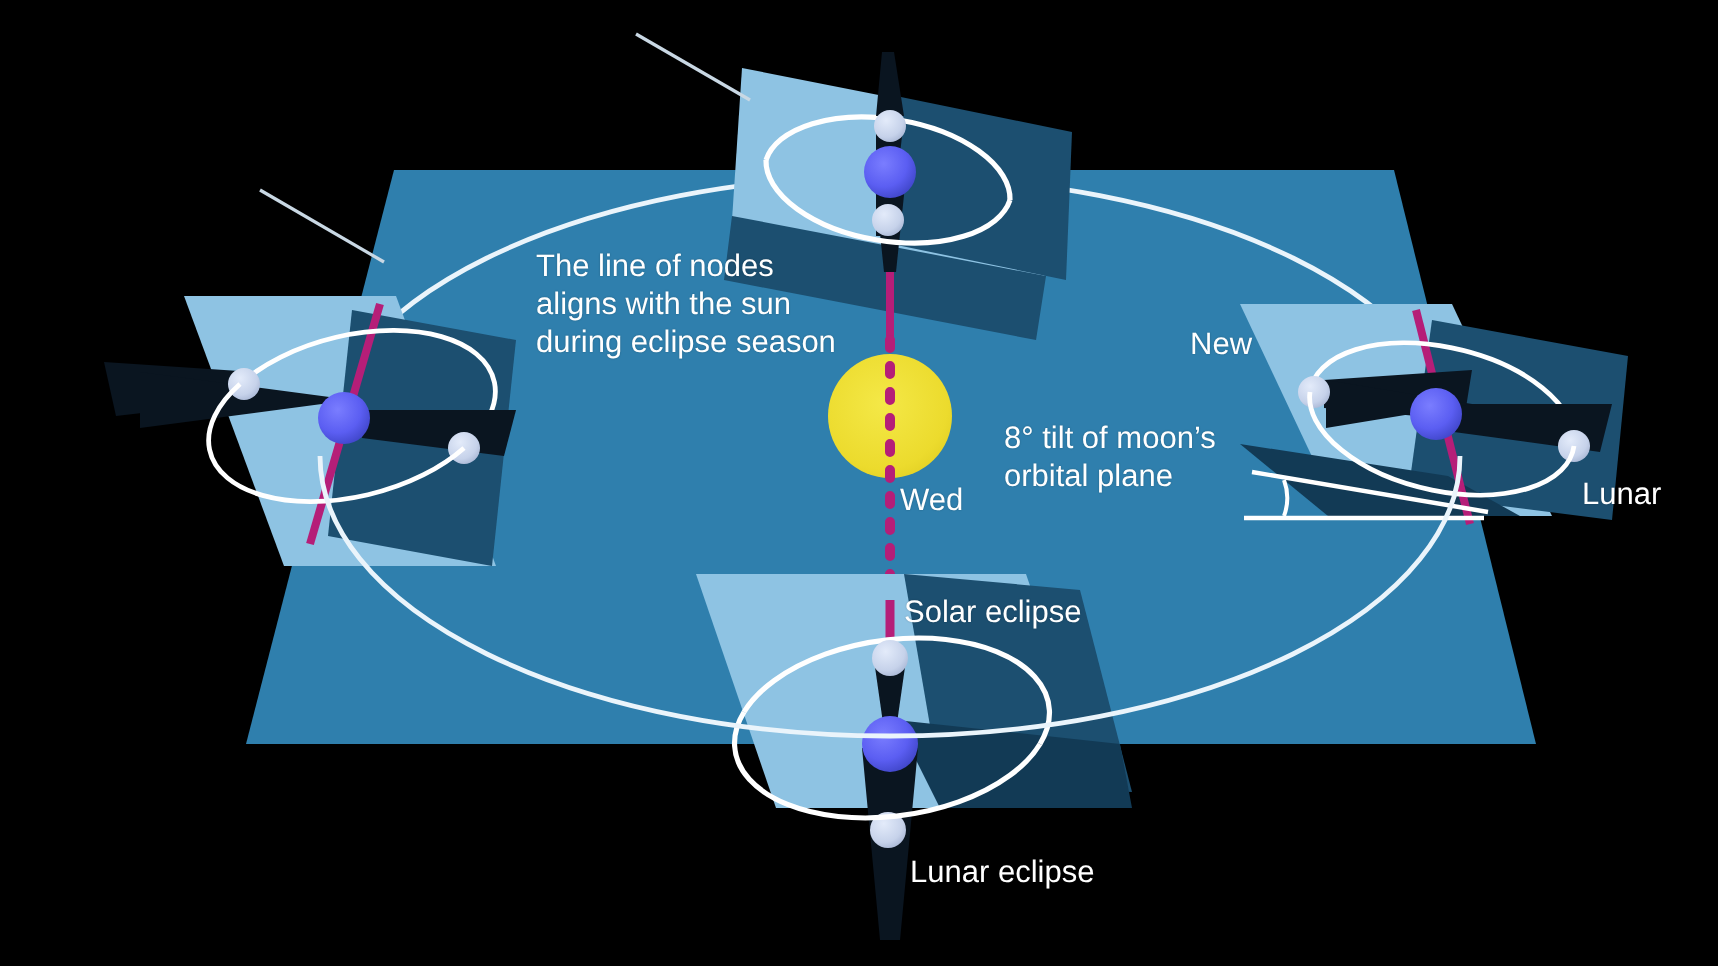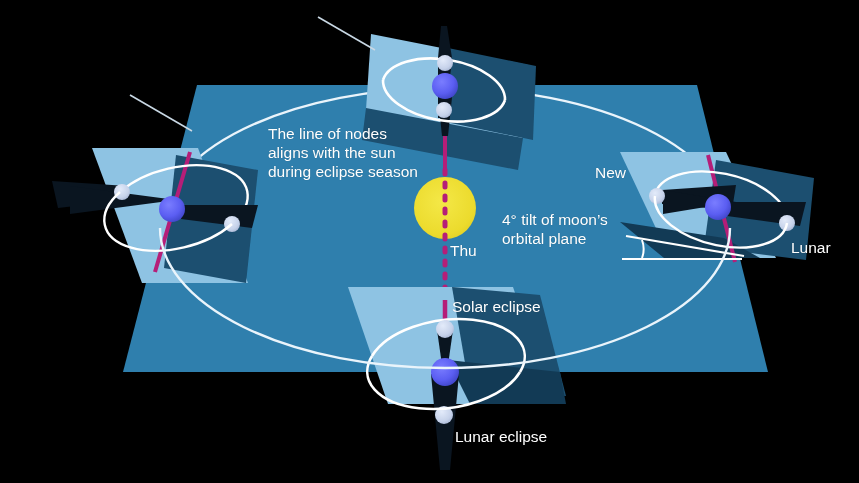--- a/index.html
+++ b/index.html
@@ -154,21 +154,21 @@
       <circle cx="444" cy="415" r="9" fill="url(#moonGrad)"></circle>
       <path d="M 372,356 A 72,40 -8 0 0 520,372" fill="none" stroke="#ffffff" stroke-width="2.6"></path>
     </g>
 
     <path d="M 160,228 A 285,140 0 0 0 730,228" fill="none" stroke="#eaf4fb" stroke-width="2.4"></path>
   </svg>
 
   <div class="label" id="lbl-nodes">The line of nodes
 aligns with the sun
 during eclipse season</div>
-  <div class="label" id="lbl-tilt">4° tilt of moon’s
+  <div class="label" id="lbl-tilt">8° tilt of moon’s
 orbital plane</div>
-  <div class="label" id="lbl-sun">Thu</div>
+  <div class="label" id="lbl-sun">Wed</div>
   <div class="label" id="lbl-new">New</div>
   <div class="label" id="lbl-full">Lunar</div>
   <div class="label" id="lbl-solar">Solar eclipse</div>
   <div class="label" id="lbl-lunar">Lunar eclipse</div>
 
 </div>
 
 </body></html>

